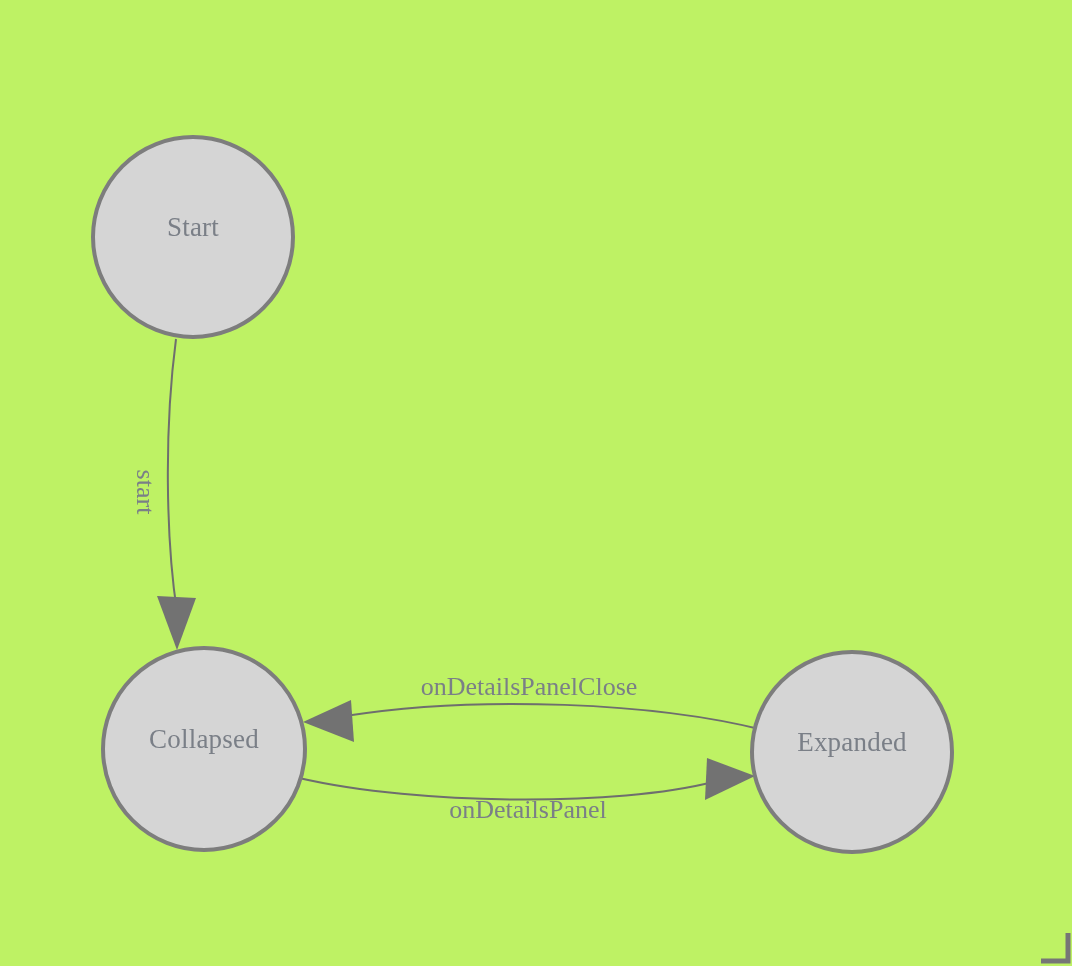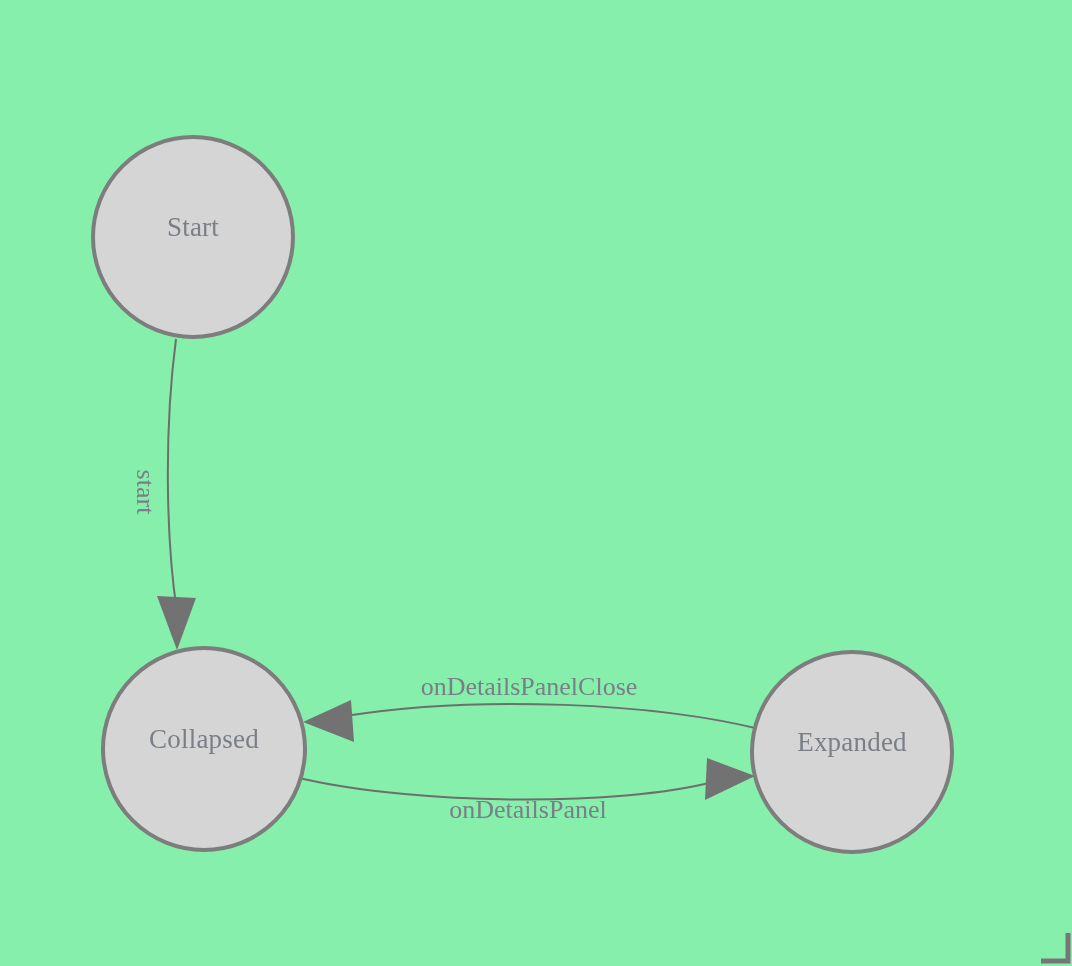--- a/index.html
+++ b/index.html
@@ -11,21 +11,21 @@
   body {
     width: 1072px;
     height: 966px;
     overflow: hidden;
     font-family: "Liberation Serif", "DejaVu Serif", serif;
   }
   #diagram-canvas {
     position: relative;
     width: 1072px;
     height: 966px;
-    background: #86efac;
+    background: #bef264;
   }
   #diagram-svg {
     position: absolute;
     top: 0;
     left: 0;
     width: 1072px;
     height: 966px;
     display: block;
   }
   .node-circle {

